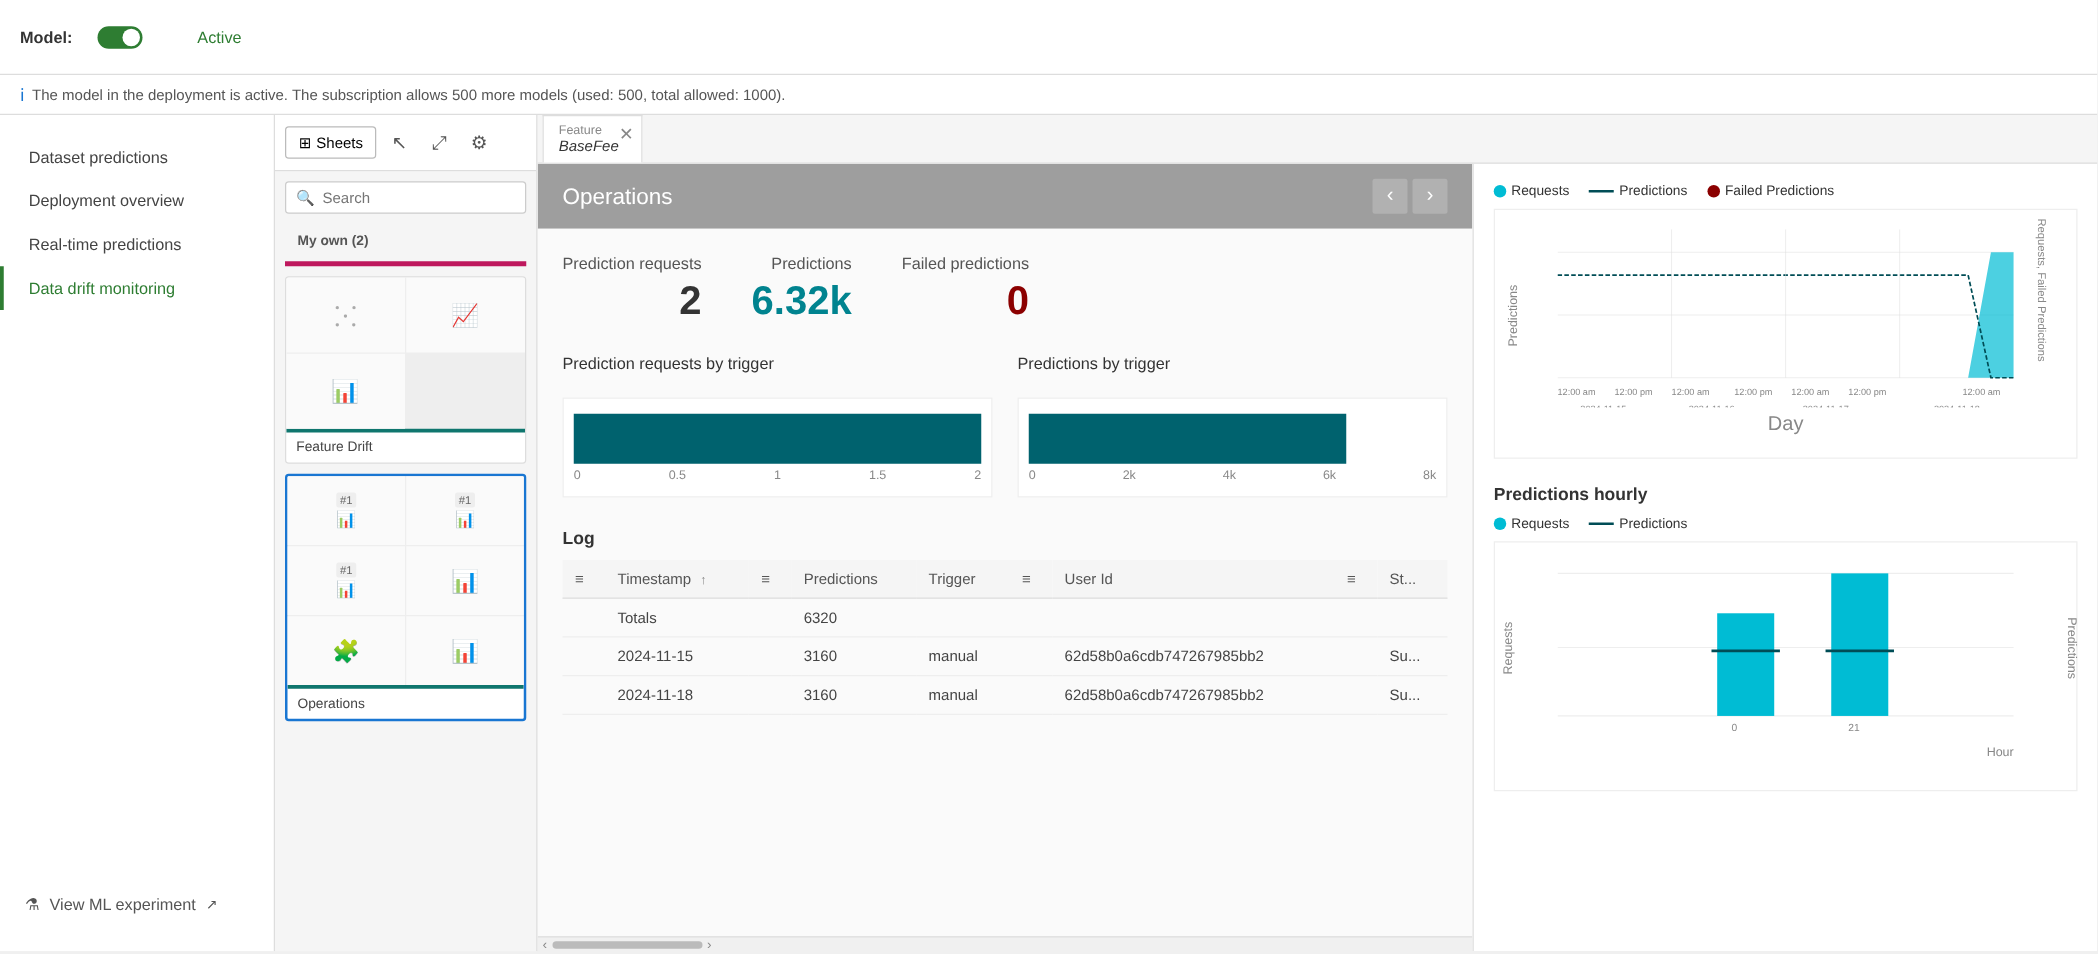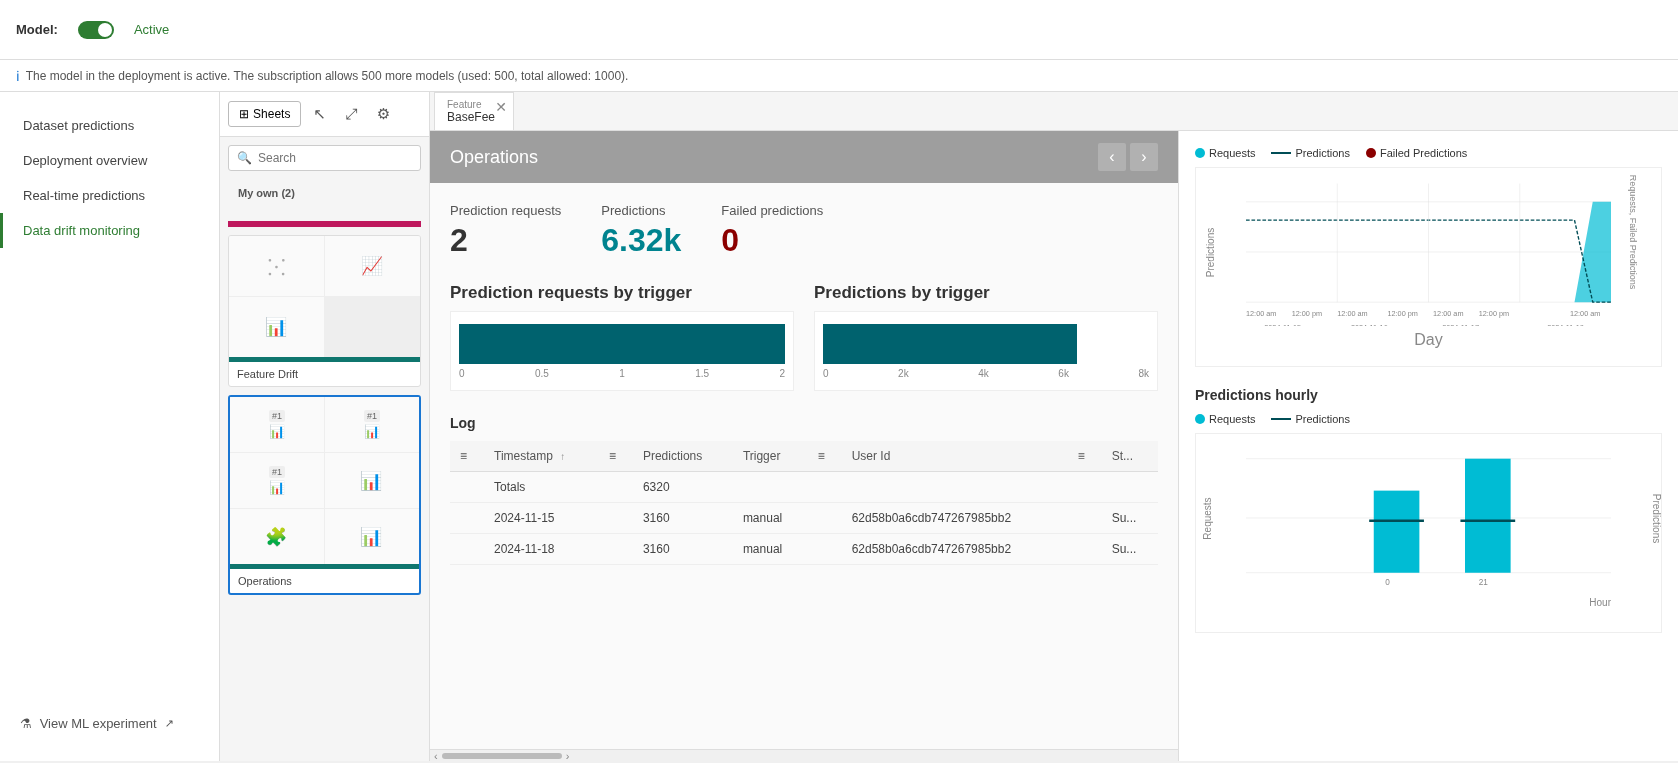--- a/index.html
+++ b/index.html
@@ -16,21 +16,21 @@
     }
     .model-label { font-weight: 600; font-size: 13px; }
     .toggle-switch {
       width: 36px; height: 18px; background: #2e7d32; border-radius: 9px;
       position: relative; display: inline-block;
     }
     .toggle-switch::after {
       content: ''; position: absolute; right: 2px; top: 2px;
       width: 14px; height: 14px; background: #fff; border-radius: 50%;
     }
-    .active-label { color: #2e7d32; font-size: 13px; }
+    .active-label { color: #2e7d32; font-size: 13px; margin-left: 24px; }
     .info-bar {
       background: #fff;
       padding: 6px 16px;
       font-size: 12px;
       color: #555;
       border-bottom: 1px solid #ddd;
       display: flex;
       align-items: center;
       gap: 6px;
     }
@@ -117,25 +117,25 @@
       border: 1px solid #ccc;
       border-radius: 3px;
       padding: 5px 8px;
     }
     .search-box input {
       border: none; outline: none; font-size: 12px; width: 100%; background: transparent;
     }
     .search-icon { color: #888; font-size: 12px; }
 
     .my-own-label {
-      padding: 8px 10px 22px;
+      padding: 8px 10px 10px;
       font-size: 11px;
       font-weight: 600;
       color: #555;
-      border-bottom: 6px solid #be185d;
+      border-bottom: 4px solid #be185d;
       margin: 0 8px 8px;
     }
 
     .sheet-cards {
       padding: 0 8px;
       display: flex;
       flex-direction: column;
       gap: 8px;
     }
     .sheet-card {
@@ -160,21 +160,21 @@
       justify-content: center;
       height: 60px;
       font-size: 18px;
       color: #bbb;
     }
     .card-cell.single { grid-column: 1 / -1; }
     .card-label {
       padding: 6px 8px;
       font-size: 11px;
       color: #444;
-      border-top: 5px solid #0f766e;
+      border-top: 3px solid #0f766e;
     }
 
     .card-mini-grid {
       display: grid;
       grid-template-columns: 1fr 1fr;
       gap: 1px;
       background: #eee;
     }
     .card-mini-cell {
       background: #fafafa;
@@ -203,21 +203,21 @@
       padding: 6px 12px;
       background: #fff;
       border: 1px solid #ddd;
       border-bottom: none;
       margin-right: 4px;
       cursor: pointer;
       min-width: 80px;
       position: relative;
     }
     .feature-tab-title { font-size: 10px; color: #888; }
-    .feature-tab-name { font-size: 12px; font-weight: 500; }
+    .feature-tab-name { font-size: 12px; font-weight: 500; font-style: italic; }
     .tab-close {
       position: absolute; right: 4px; top: 6px;
       width: 16px; height: 16px;
       border: none; background: none; cursor: pointer;
       color: #888; font-size: 14px; line-height: 14px;
       border-radius: 50%;
       display: flex; align-items: center; justify-content: center;
     }
 
     
@@ -252,33 +252,33 @@
       padding: 20px;
       background: #fafafa;
     }
 
     
     .stats-row {
       display: flex;
       gap: 40px;
       margin-bottom: 24px;
     }
-    .stat-item { text-align: left; }
+    .stat-item { text-align: right; }
     .stat-label { font-size: 13px; color: #555; margin-bottom: 4px; }
     .stat-value { font-size: 32px; font-weight: 600; }
     .stat-value.teal { color: #00838f; }
     .stat-value.maroon { color: #8b0000; }
 
     .charts-row {
       display: flex;
       gap: 20px;
       margin-bottom: 24px;
     }
     .trigger-chart { flex: 1; }
-    .trigger-chart h4 { font-size: 17px; font-weight: 700; margin-bottom: 8px; }
+    .trigger-chart h4 { font-size: 13px; font-weight: 400; margin-bottom: 20px; }
 
     
     .bar-chart-container {
       position: relative;
       height: 80px;
       background: #fff;
       border: 1px solid #eee;
       padding: 8px 8px 24px;
     }
     .bar-chart-bar {

